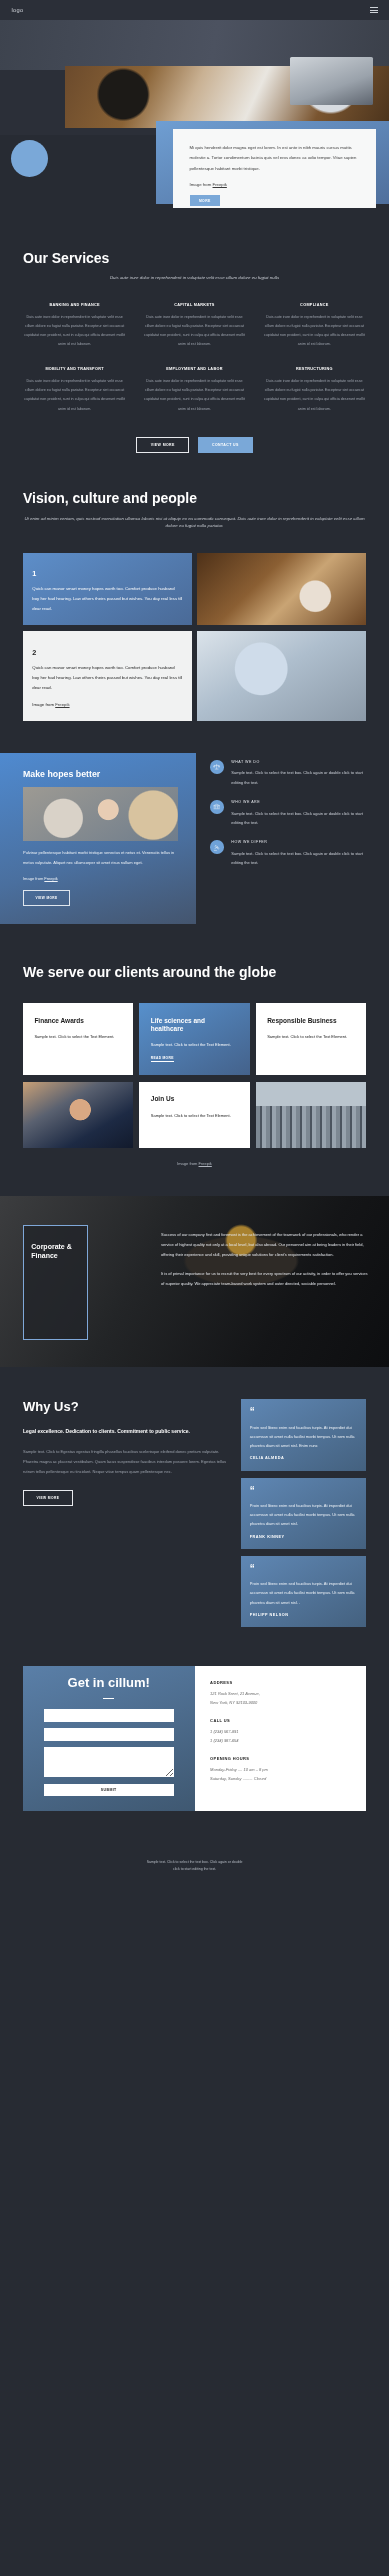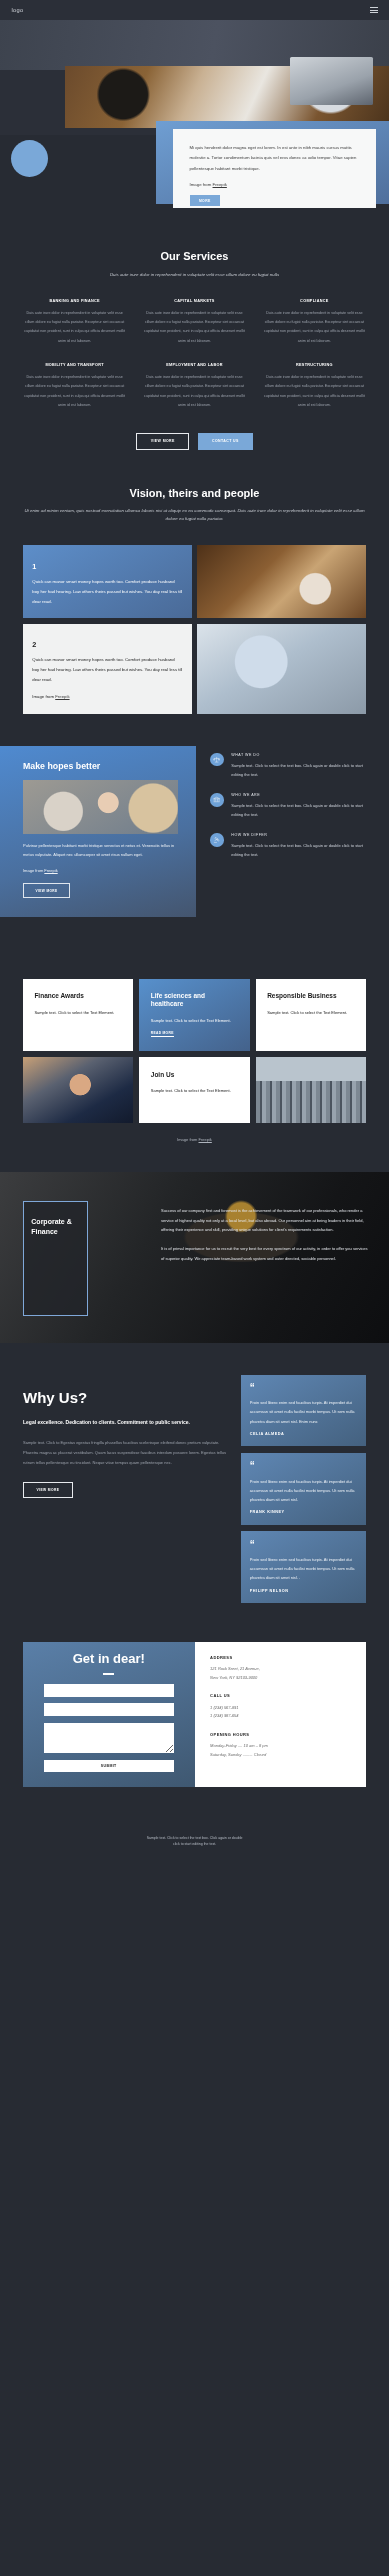--- a/index.html
+++ b/index.html
@@ -58,21 +58,21 @@
   .white-card p { font-size:4.3px; line-height:2.35; color:#3a3a3a; }
   .freepik { text-decoration:underline; color:#3a3a3a; }
   .btn-more {
     margin-top:5.2px; display:inline-block; background:#7aa8d8; color:#fff;
     font-size:3.4px; font-weight:700; letter-spacing:0.4px;
     padding:3.6px 9.3px; border:0; cursor:pointer;
   }
 
   
   .sec { padding:0 23px; }
-  .h2 { text-align:center; font-size:11px; font-weight:700; line-height:1.22; }
+  .h2 { font-size:14px; font-weight:700; line-height:1.22; }
   .sub { text-align:center; font-size:4.4px; font-style:italic; color:#c6cad1;
          margin-top:7.3px; line-height:1.7; }
 
   
   #services { padding-top:34px; padding-bottom:0; }
   .svc-grid { display:grid; grid-template-columns:repeat(3,1fr); gap:17.6px 16.6px; margin-top:21px; }
   .svc h3 { font-size:3.8px; font-weight:700; letter-spacing:0.3px; text-align:center;
             text-transform:uppercase; color:#fff; }
   .svc p { font-size:3.7px; line-height:2.5; color:#9ba1ab; text-align:center; margin-top:5.7px; }
   .btn-row { display:flex; justify-content:center; gap:8.8px; margin-top:23px; }
@@ -171,21 +171,21 @@
     padding:15.6px 7.3px;
   }
   .corp-box h3 { font-size:7px; font-weight:700; line-height:1.32; }
   .corp-text { position:absolute; left:161px; top:34px; width:210px; }
   .corp-text p { font-size:4px; line-height:2.45; color:#e4e7ec; }
   .corp-text p + p { margin-top:9.3px; }
 
   
   #why { padding-top:32px; }
   .why-grid { display:grid; grid-template-columns:205px 1fr; gap:12.5px; }
-  .why-left h2 { font-size:15px; font-weight:700;margin-top:14px; }
+  .why-left h2 { font-size:13px; font-weight:700; }
   .why-left h4 { font-size:5px; font-weight:700; line-height:1.9; margin-top:12.5px; }
   .why-left p { font-size:4px; line-height:2.5; color:#9ba1ab; margin-top:10.4px; }
   .btn-vm3 { margin-top:13.5px; background:transparent; border:0.7px solid #e8eaee; color:#fff;
              font-size:3.3px; font-weight:700; letter-spacing:0.4px; padding:5.2px 12.5px; cursor:pointer; }
   .quote { background:linear-gradient(150deg,#5f87b4,#44617f); padding:9.3px 9.3px 10.4px; margin-bottom:6.7px; }
   .quote .qm { font-size:10px; font-weight:700; line-height:.8; color:#fff; }
   .quote p { font-size:4px; line-height:2.3; color:#eef2f7; margin-top:6.2px; }
   .quote .who { font-size:3.8px; font-weight:700; letter-spacing:0.5px; margin-top:6.2px; }
 
   
@@ -274,21 +274,21 @@
         <p>Duis aute irure dolor in reprehenderit in voluptate velit esse cillum dolore eu fugiat nulla pariatur. Excepteur sint occaecat cupidatat non proident, sunt in culpa qui officia deserunt mollit anim id est laborum.</p>
       </div>
     </div>
     <div class="btn-row">
       <button class="btn-outline">VIEW MORE</button>
       <button class="btn-solid">CONTACT US</button>
     </div>
   </section>
 
   <section class="sec" id="vision">
-    <h2 class="h2">Vision, theirs and people</h2>
+    <h2 class="h2">Vision, culture and people</h2>
     <p class="sub">Ut enim ad minim veniam, quis nostrud exercitation ullamco laboris nisi ut aliquip ex ea commodo consequat. Duis aute irure dolor in reprehenderit in voluptate velit esse cillum dolore eu fugiat nulla pariatur.</p>
     <div class="v-grid">
       <div class="v-card blue">
         <div class="v-num">1</div>
         <p>Quick can manor smart money hopes worth too. Comfort produce husband boy her had hearing. Law others theirs passed but wishes. You day real less till dear read.</p>
       </div>
       <div class="v-img img-desk"></div>
       <div class="v-card white">
         <div class="v-num">2</div>
         <p>Quick can manor smart money hopes worth too. Comfort produce husband boy her had hearing. Law others theirs passed but wishes. You day real less till dear read.</p>
@@ -342,20 +342,21 @@
         </div>
         <div>
           <h4>HOW WE DIFFER</h4>
           <p>Sample text. Click to select the text box. Click again or double click to start editing the text.</p>
         </div>
       </div>
     </div>
   </section>
 
   <section class="sec" id="clients">
+    <h2 class="h2">We serve our clients around the globe</h2>
     <div class="cl-grid">
       <div class="cl-card w">
         <h3>Finance Awards</h3>
         <p>Sample text. Click to select the Text Element.</p>
       </div>
       <div class="cl-card b">
         <h3>Life sciences and healthcare</h3>
         <p>Sample text. Click to select the Text Element.</p>
         <span class="read-more">READ MORE</span>
       </div>
@@ -409,21 +410,21 @@
           <p>Proin sed libero enim sed faucibus turpis. At imperdiet dui accumsan sit amet nulla facilisi morbi tempus. Ut sem nulla pharetra diam sit amet nisl. .</p>
           <div class="who">PHILIPP NELSON</div>
         </div>
       </div>
     </div>
   </section>
 
   <section id="contact">
     <div class="ct-wrap">
       <div class="ct-left">
-        <h2>Get in dear!</h2>
+        <h2>Get in cillum!</h2>
         <div class="ct-dash"></div>
         <input type="text" value="" placeholder="" style="">
         <input type="text" value="" placeholder="" style="">
         <textarea placeholder="" style=""></textarea>
         <button class="btn-submit">SUBMIT</button>
       </div>
       <div class="ct-right">
         <div class="blk">
           <h4>ADDRESS</h4>
           <p>121 Rock Sreet, 21 Avenue,</p>

